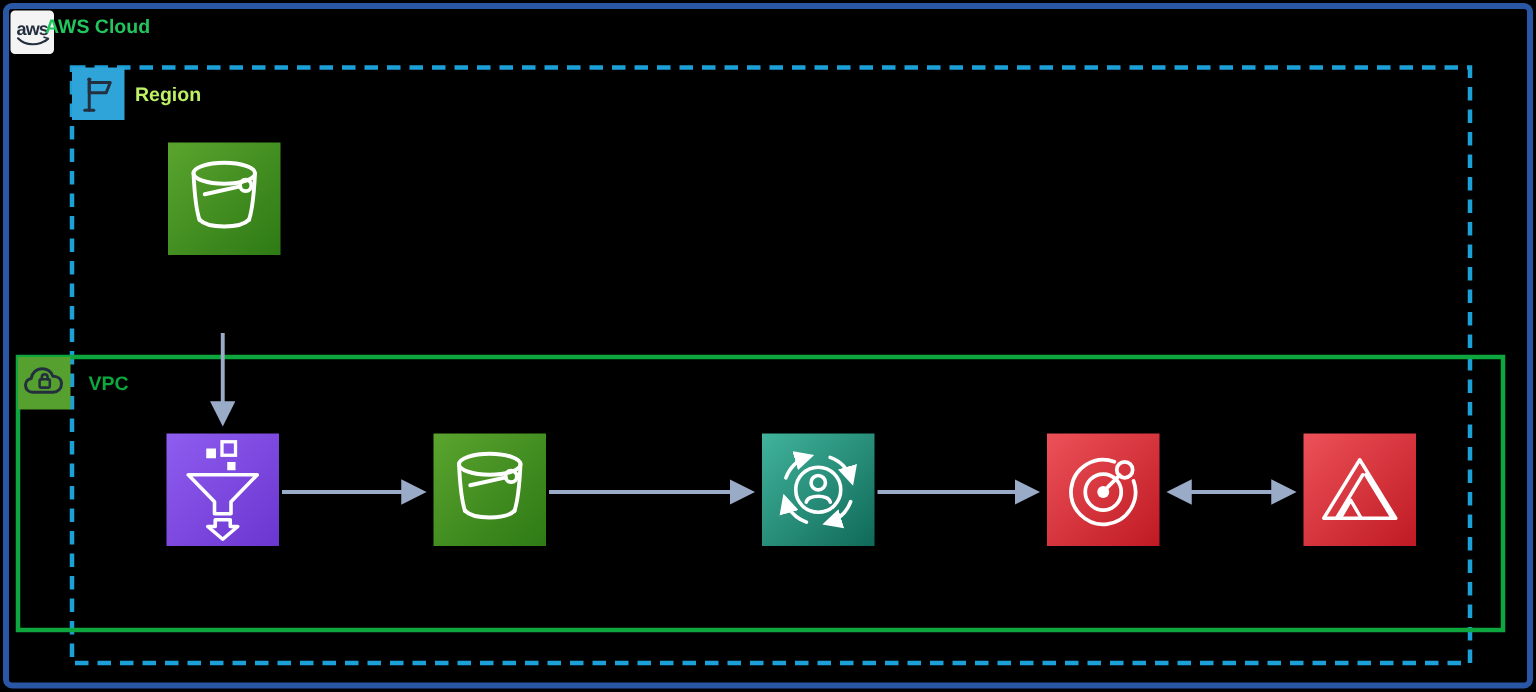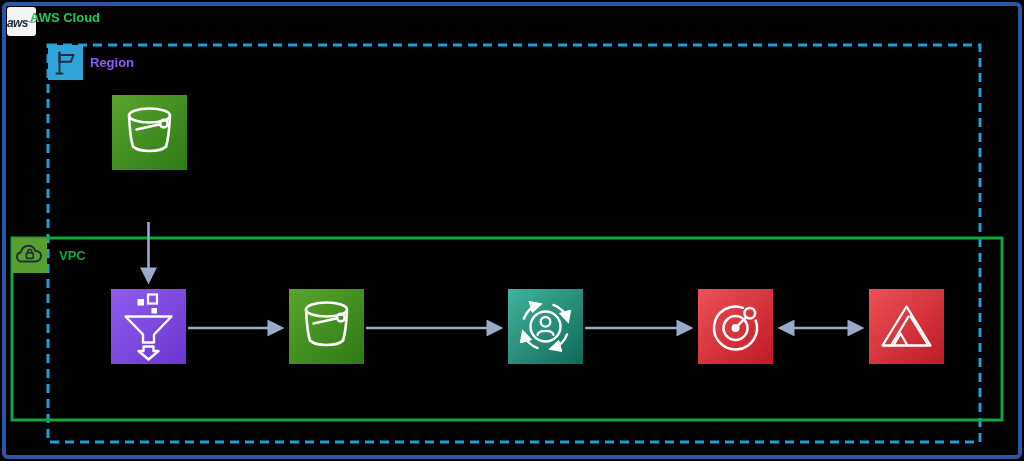--- a/index.html
+++ b/index.html
@@ -8,26 +8,26 @@
 
   
   .frame{position:absolute;left:2px;top:2px;width:1012px;height:449px;
          border:4px solid #2a57a5;border-radius:6px;}
 
   
   .overlay{position:absolute;left:0;top:0;width:1024px;height:461px;}
 
   
   .aws-logo{position:absolute;left:7px;top:7px;width:29px;height:29px;background:#f4f4f4;
-            border-radius:3px;display:flex;flex-direction:row;align-items:center;justify-content:center;font-style:italic;}
+            border-radius:3px;display:flex;flex-direction:column;align-items:center;justify-content:center;}
   .aws-logo .t{font-size:12px;font-weight:700;color:#232f3e;letter-spacing:-0.6px;line-height:10px;margin-top:3px;}
 
   .lbl{position:absolute;font-size:13px;font-weight:700;white-space:nowrap;}
   .lbl-cloud{left:30px;top:10px;color:#22c55e;}
-  .lbl-region{left:90px;top:55px;color:#8b5cf6;}
+  .lbl-region{left:90px;top:55px;color:#bef264;}
   .lbl-vpc{left:59px;top:248px;color:#0ea63e;}
 
   
   .gicon{position:absolute;width:35px;height:35px;}
   .gicon-region{left:48px;top:45px;background:#2ea4d8;}
   .gicon-vpc{left:12px;top:238px;background:#55a02f;}
 
   
   .node{position:absolute;width:75px;height:75px;}
   .grad-s3{background:linear-gradient(135deg,#5aa42e,#2e7a15);}

